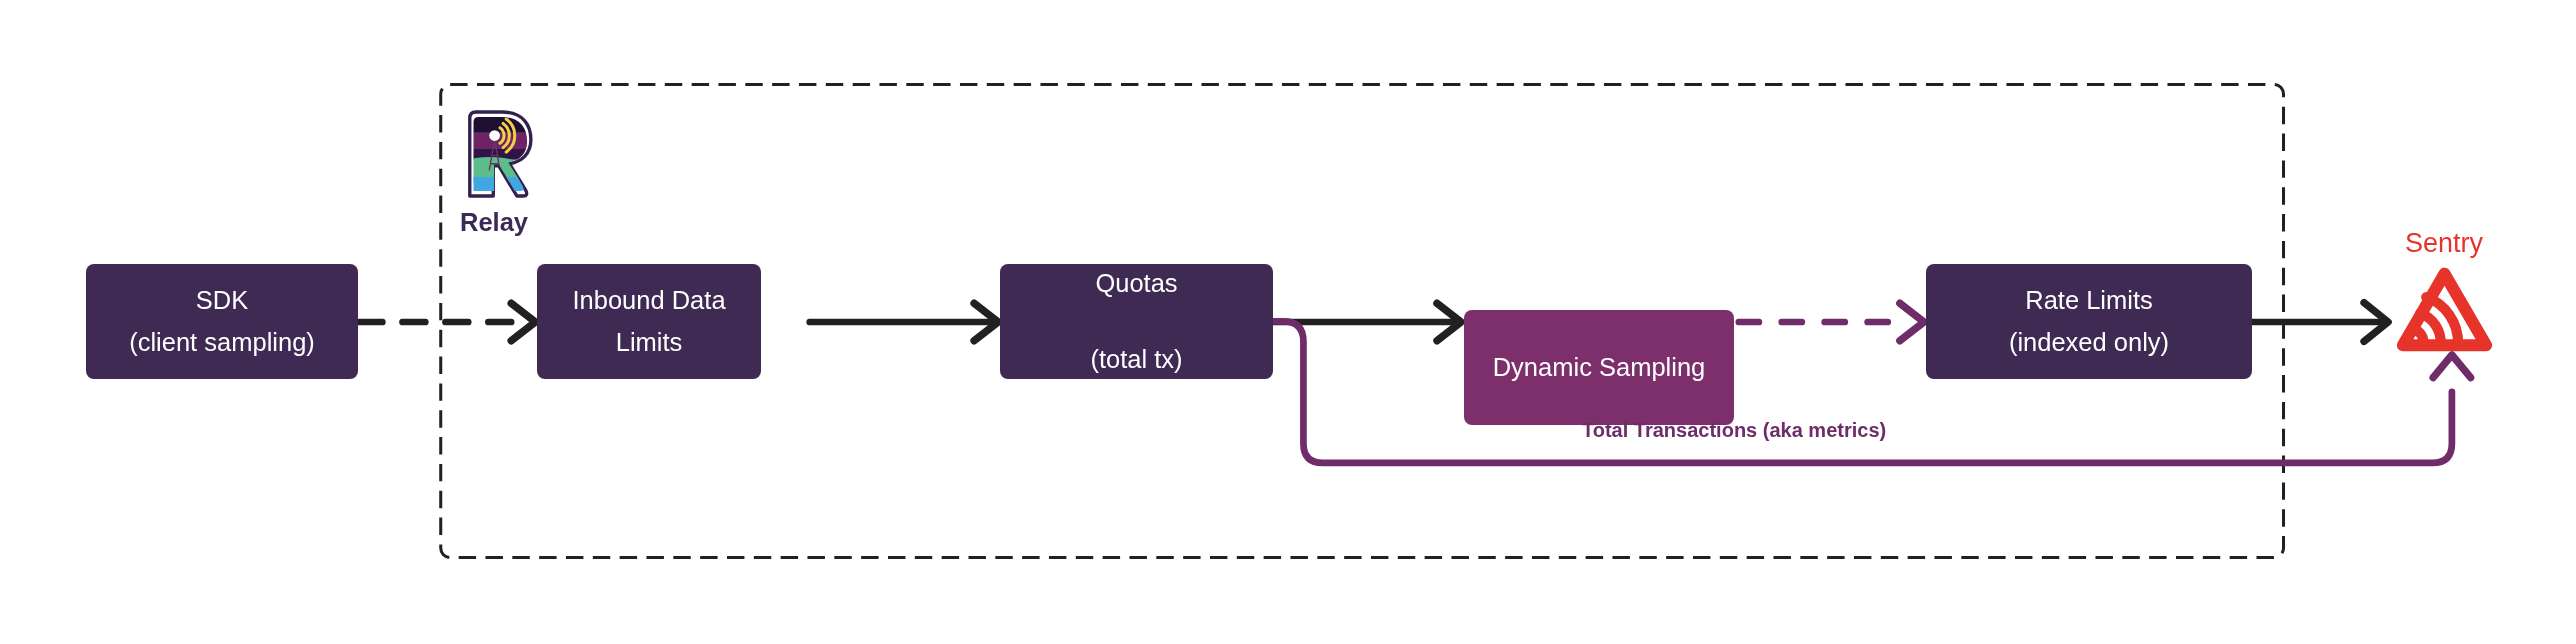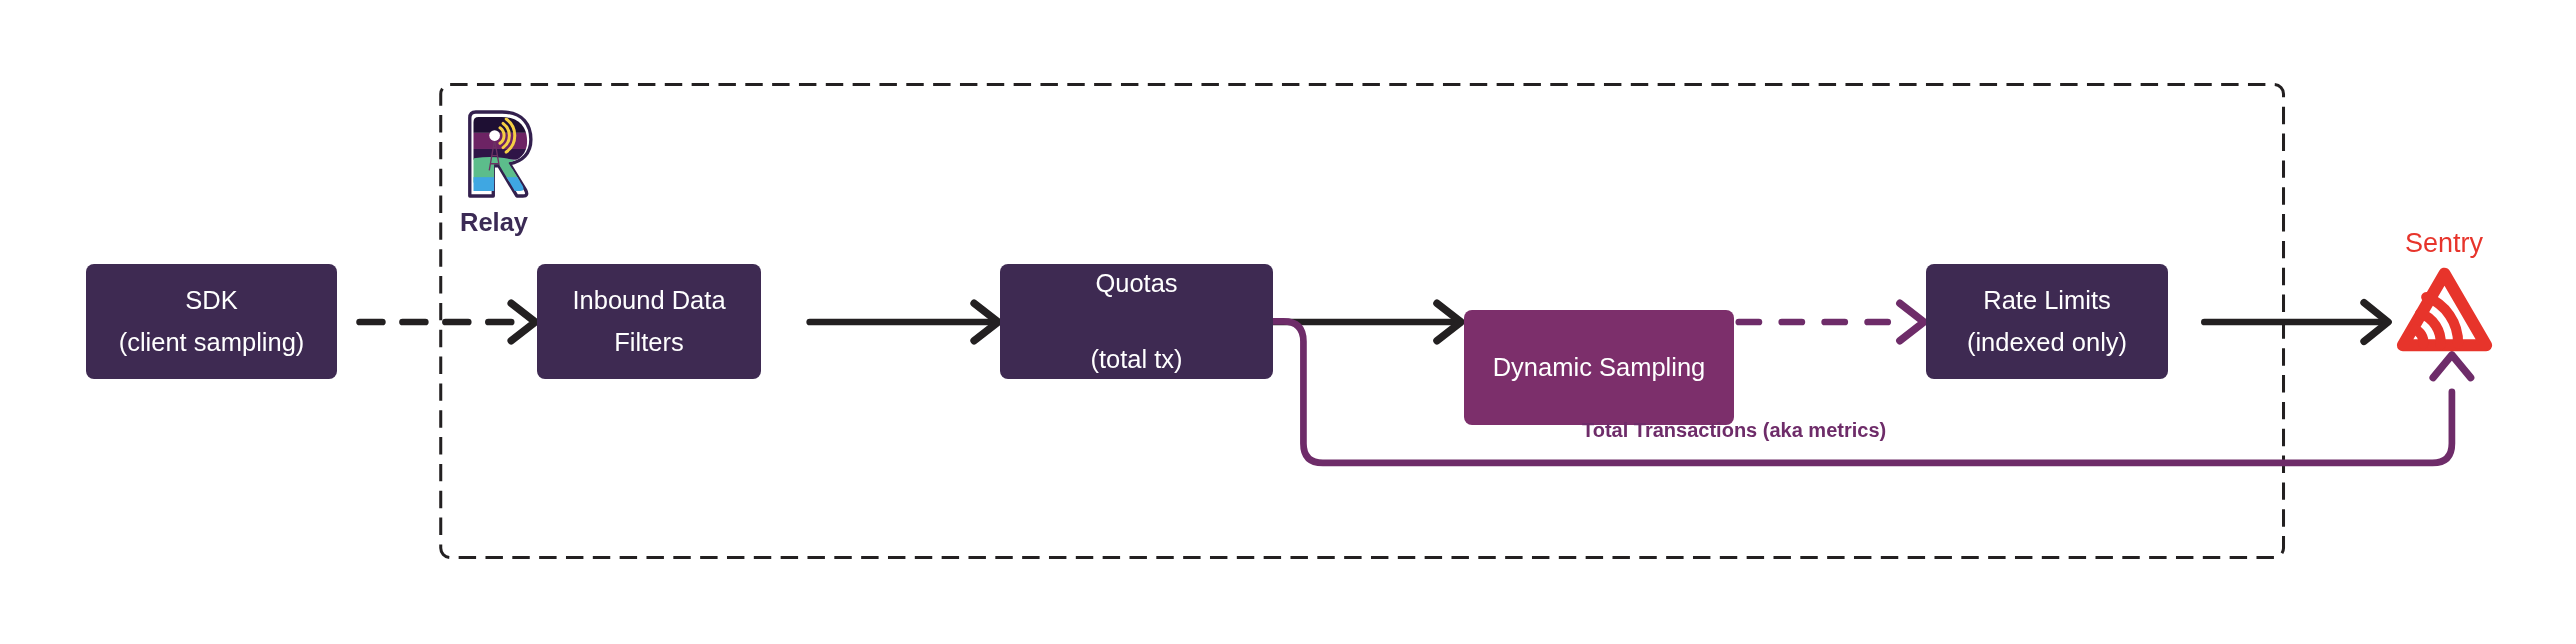--- a/index.html
+++ b/index.html
@@ -10,25 +10,25 @@
   }
   .overlay{position:absolute;left:0;top:0;width:2576px;height:644px;z-index:1;}
   .node{
     position:absolute;top:264px;height:115px;z-index:2;
     display:flex;flex-direction:column;align-items:center;justify-content:center;
     background:var(--node-dark,#3E2A52);color:#fff;border-radius:8px;
     font-size:25.5px;line-height:1.62;text-align:center;font-weight:400;
   }
   .node.magenta{background:var(--node-magenta,#7C2F6B);margin-top:46px;}
   .node span:empty{display:none;}
-  .node-sdk{left:86px;width:251px;}
+  .node-sdk{left:86px;width:272px;}
   .node-inbound{left:537px;width:224px;}
   .node-quotas{left:1000px;width:273px;gap:35px;}
   .node-dynamic{left:1464px;width:270px;}
-  .node-rate{left:1926px;width:242px;}
+  .node-rate{left:1926px;width:326px;}
   .logo{position:absolute;z-index:2;}
   .relay-logo{left:463px;top:106px;}
   .sentry-logo{left:2396px;top:265px;}
   .relay-label{
     position:absolute;left:460px;top:208px;width:81px;z-index:2;
     text-align:left;font-size:25.5px;font-weight:800;color:var(--relay-text,#3B2A55);
   }
   .sentry-label{
     position:absolute;left:2383px;top:228px;width:122px;z-index:2;
     text-align:center;font-size:27px;font-weight:400;color:var(--sentry-red,#E7342B);
@@ -76,21 +76,21 @@
   </g>
 </svg>
 
 <div class="node node-sdk">
   <span>SDK</span>
   <span>(client sampling)</span>
 </div>
 
 <div class="node node-inbound">
   <span>Inbound Data</span>
-  <span>Filters</span>
+  <span>Limits</span>
 </div>
 
 <div class="node node-quotas">
   <span>Quotas</span>
   <span>(total tx)</span>
 </div>
 
 <div class="node magenta node-dynamic">
   <span>Dynamic Sampling</span>
 

